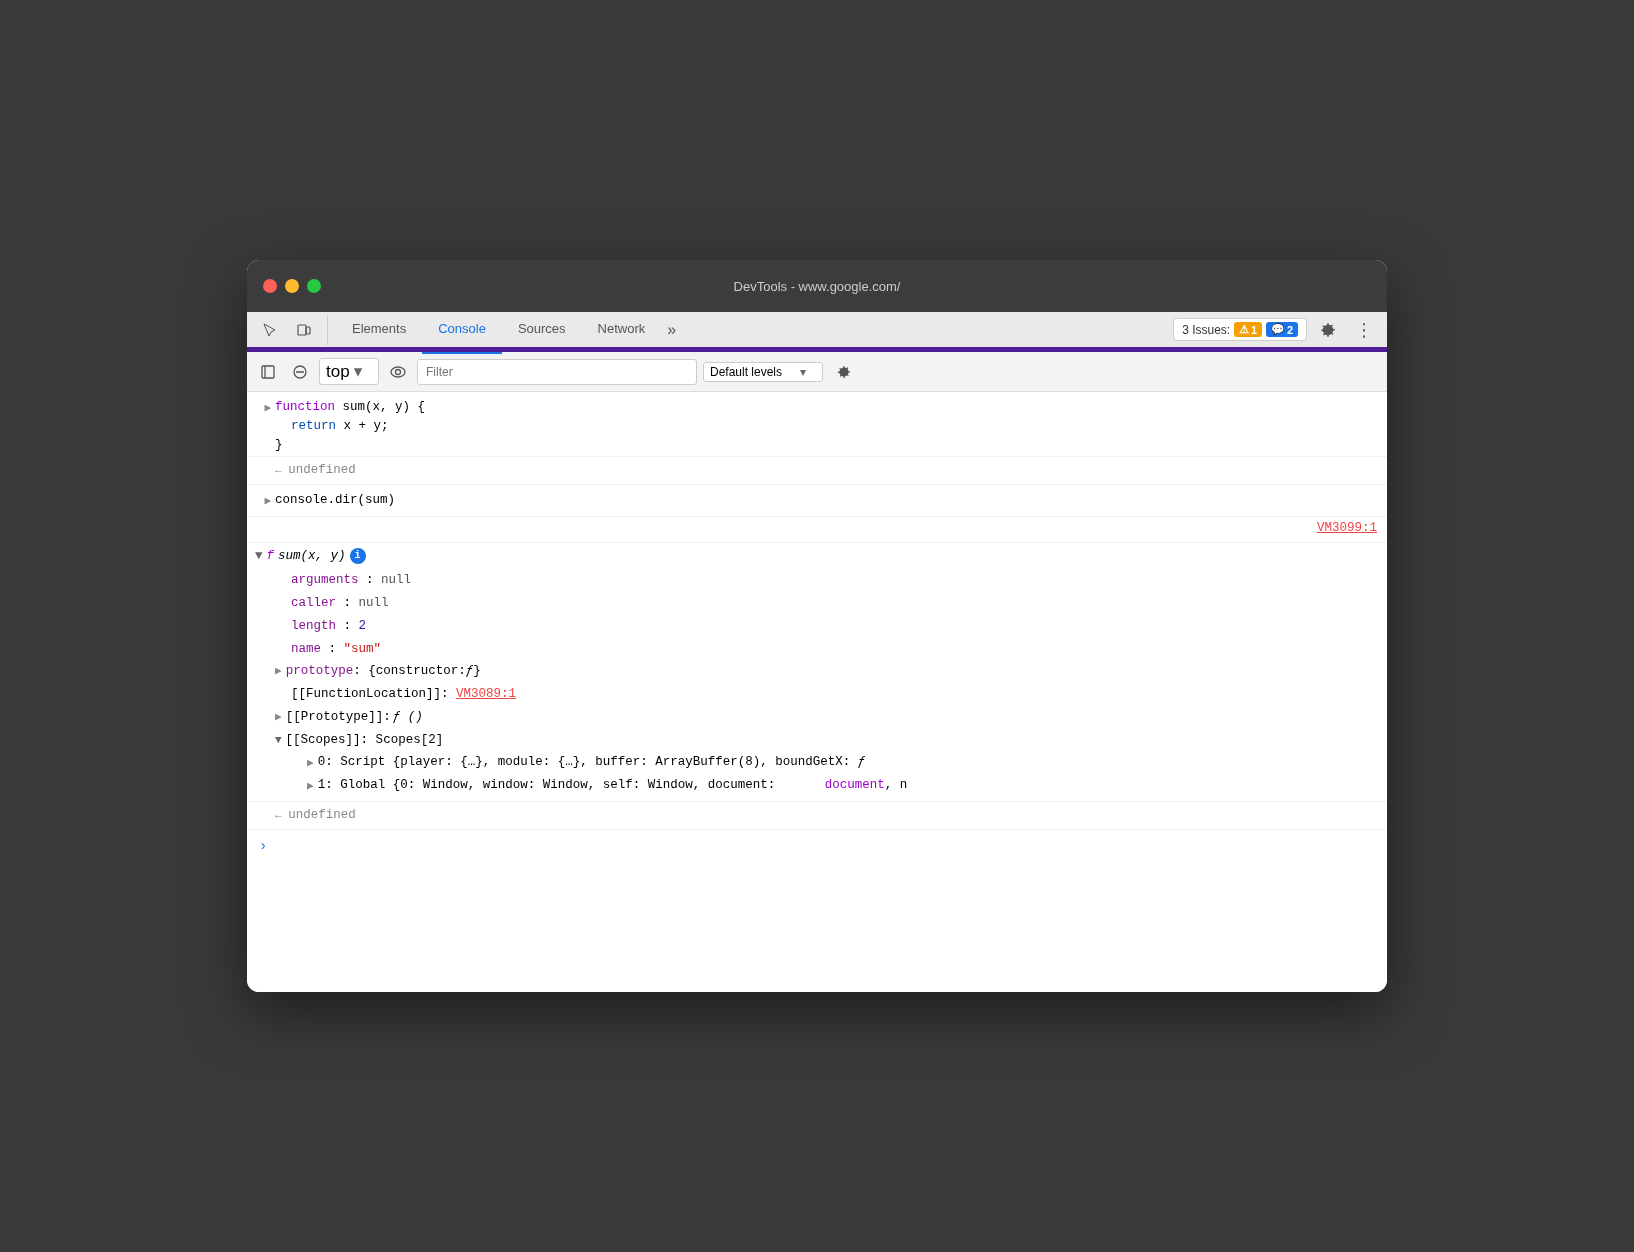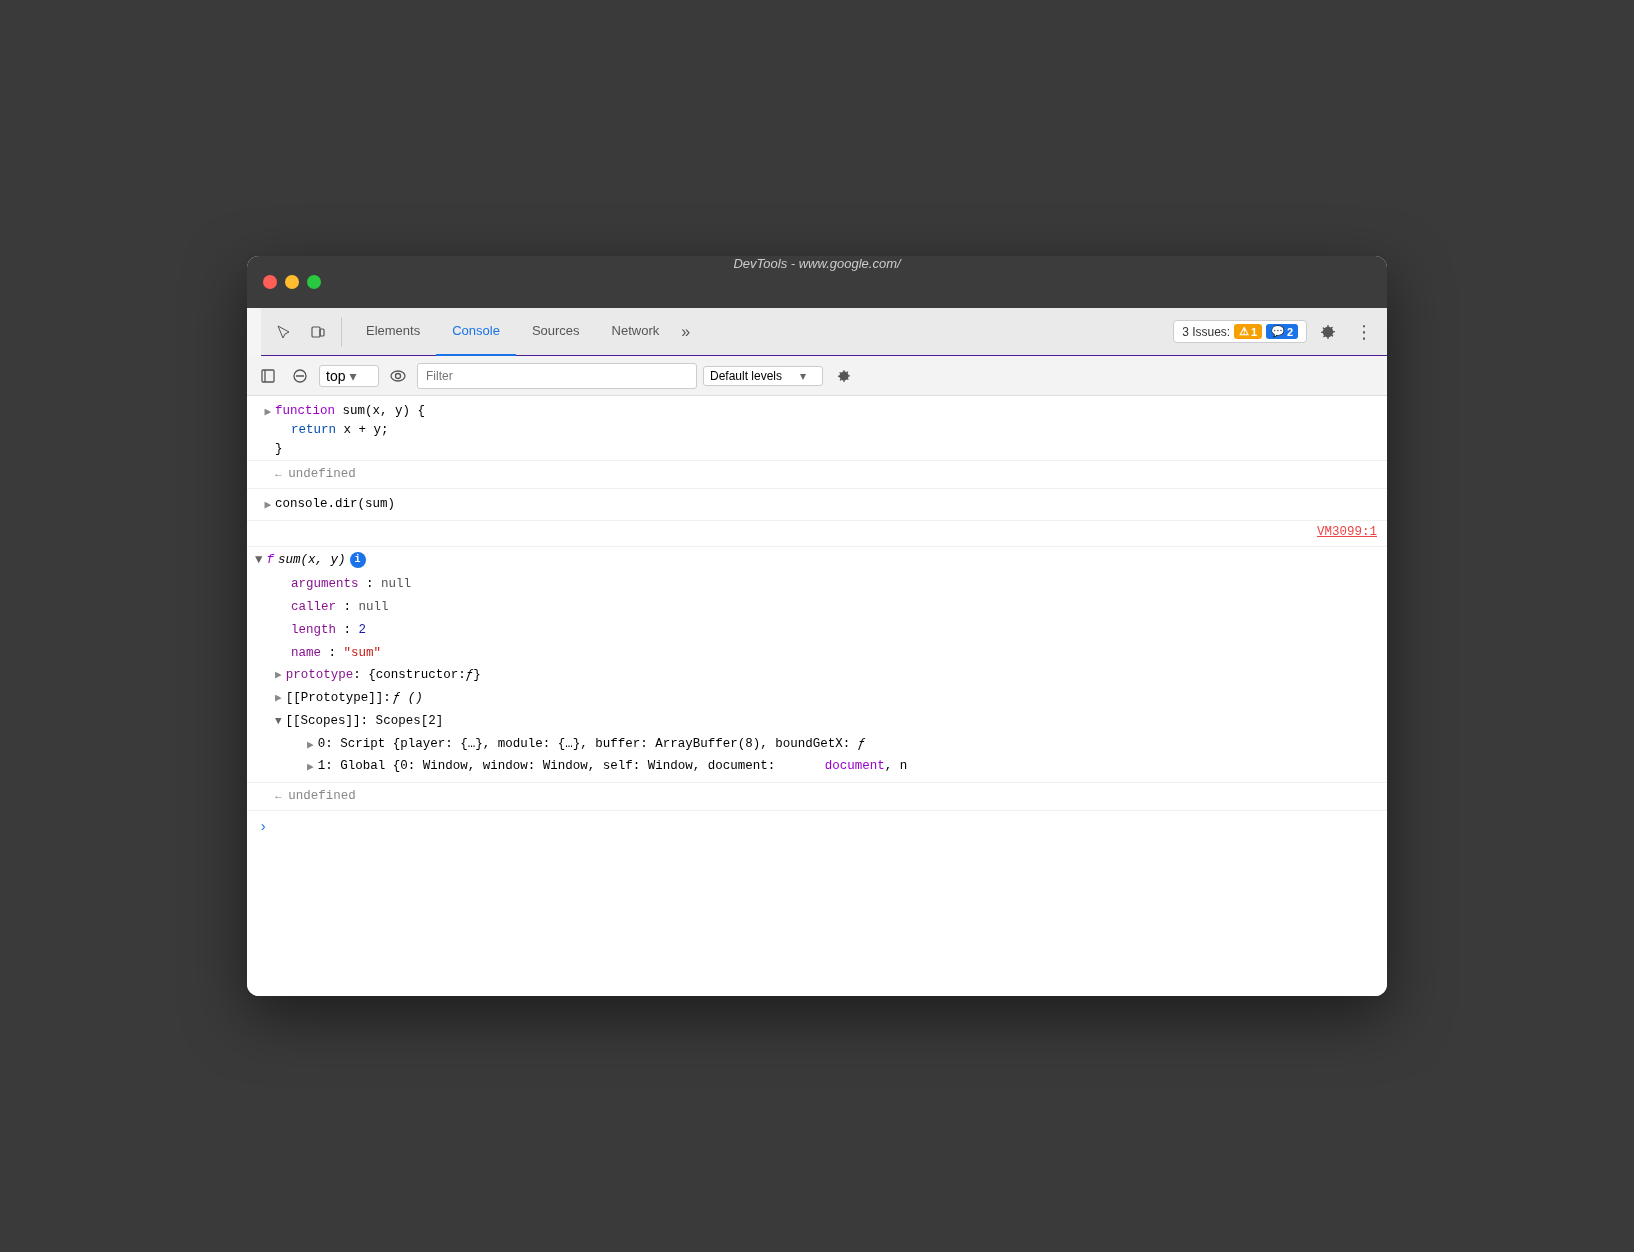--- a/index.html
+++ b/index.html
@@ -19,23 +19,23 @@
       border-radius: 12px;
       box-shadow: 0 20px 60px rgba(0,0,0,0.5);
       overflow: hidden;
     }
 
     
     .titlebar {
       background: #3c3c3c;
       height: 52px;
       display: flex;
+      align-items: center;
       padding: 0 16px;
       position: relative;
-      font-style: italic;
     }
     .traffic-lights {
       display: flex;
       gap: 8px;
       align-items: center;
     }
     .tl {
       width: 14px;
       height: 14px;
       border-radius: 50%;
@@ -47,27 +47,26 @@
       position: absolute;
       left: 50%;
       transform: translateX(-50%);
       color: #ccc;
       font-size: 13px;
     }
 
     
     .toolbar {
       background: #eaeaea;
-      border-bottom: 1px solid #4c1d95;
-      height: 48px;
+      border-bottom: 5px solid #4c1d95;
+      height: 40px;
       display: flex;
       align-items: center;
       padding: 0 8px;
       gap: 0;
-      margin-left: 14px;
     }
     .toolbar-icons {
       display: flex;
       align-items: center;
       gap: 4px;
       padding-right: 8px;
       border-right: 1px solid #ccc;
       margin-right: 8px;
     }
     .icon-btn {
@@ -172,21 +171,21 @@
       background: none;
     }
 
     .context-selector {
       display: flex;
       align-items: center;
       background: #fff;
       border: 1px solid #ccc;
       border-radius: 3px;
       padding: 2px 6px;
-      font-size: 14px;
+      font-size: 17px;
       cursor: pointer;
       gap: 4px;
       min-width: 60px;
     }
 
     .filter-input {
       flex: 1;
       height: 26px;
       border: 1px solid #ccc;
       border-radius: 3px;
@@ -481,20 +480,24 @@
       </div>
 
       <div class="indent-1" style="padding: 2px 8px 2px 28px; display:flex; align-items:center;">
         <span style="color:#888;font-size:11px; margin-right:4px; cursor:pointer;">▶</span>
         <span class="key-purple">prototype</span>
         <span>: {constructor: </span>
         <span style="font-style:italic;">ƒ</span>
         <span>}</span>
       </div>
 
+      <div class="indent-1" style="padding: 2px 8px 2px 44px;">
+        <span>[[FunctionLocation]]: </span>
+        <span class="val-link">VM3089:1</span>
+      </div>
 
       <div class="indent-1" style="padding: 2px 8px 2px 28px; display:flex; align-items:center;">
         <span style="color:#888;font-size:11px; margin-right:4px; cursor:pointer;">▶</span>
         <span>[[Prototype]]: </span>
         <span style="font-style:italic; margin-left:2px;">ƒ ()</span>
       </div>
 
       <div class="indent-1" style="padding: 2px 8px 2px 28px; display:flex; align-items:center;">
         <span style="color:#666;font-size:11px; margin-right:4px; cursor:pointer;">▼</span>
         <span>[[Scopes]]: Scopes[2]</span>

